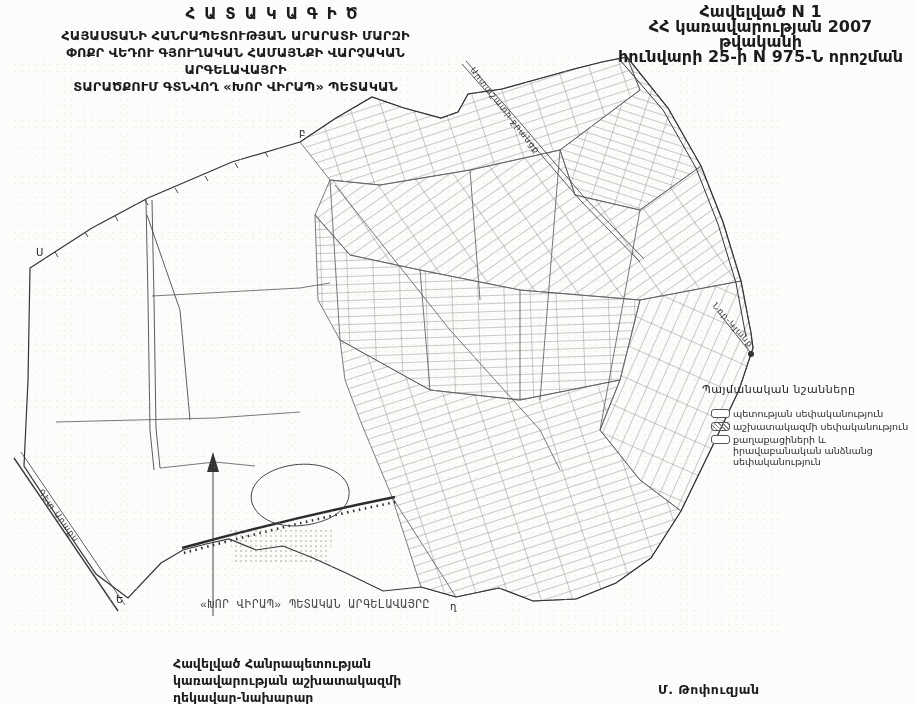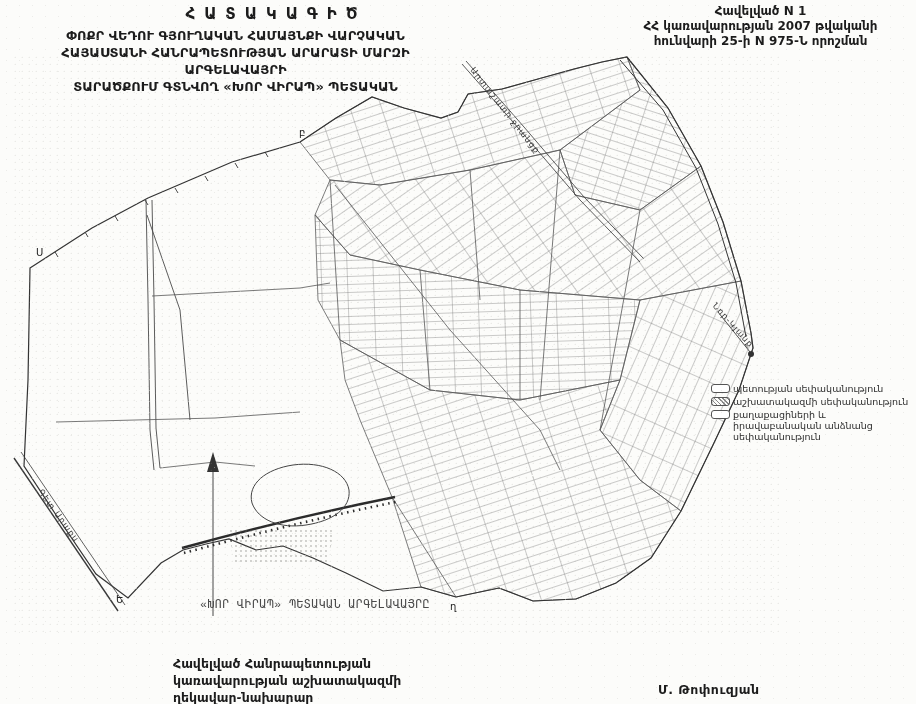--- a/index.html
+++ b/index.html
@@ -18,21 +18,21 @@
   .doc-title{
     left:0;top:5px;width:480px;text-align:center;
     font-size:15px;font-weight:bold;letter-spacing:9px;padding-left:36px;
   }
   .doc-subtitle{
     left:8px;top:27px;width:455px;text-align:center;
     font-size:13px;font-weight:bold;line-height:17px;
   }
   .annex{
     left:608px;top:4px;width:305px;text-align:center;
-    font-size:12px;font-weight:bold;line-height:15px;
+    font-size:16px;font-weight:bold;line-height:15px;
   }
   .legend{
     left:684px;top:383px;width:228px;
     font-size:9.5px;color:#2c2c2c;
   }
   .legend .legend-title{
     font-size:11px;margin:0 0 12px 18px;letter-spacing:.5px;color:#222;
   }
   .legend .item{display:flex;align-items:flex-start;margin-bottom:2px;line-height:11px;margin-left:27px;}
   .legend .swatch{
@@ -170,33 +170,34 @@
 
   <text class="pt-letter" x="36" y="256">Ս</text>
   <text class="pt-letter" x="299" y="136">բ</text>
   <text class="pt-letter" x="116" y="603">Ե</text>
   <text class="pt-letter" x="450" y="610">ղ</text>
 </svg>
 
 <div class="abs doc-title">ՀԱՏԱԿԱԳԻԾ</div>
 
 <div class="abs doc-subtitle">
+  <div>ՀԱՅԱՍՏԱՆԻ ՀԱՆՐԱՊԵՏՈՒԹՅԱՆ ԱՐԱՐԱՏԻ ՄԱՐԶԻ</div>
   <div>ՓՈՔՐ ՎԵԴՈՒ ԳՅՈՒՂԱԿԱՆ ՀԱՄԱՅՆՔԻ ՎԱՐՉԱԿԱՆ</div>
-  <div>ՀԱՅԱՍՏԱՆԻ ՀԱՆՐԱՊԵՏՈՒԹՅԱՆ ԱՐԱՐԱՏԻ ՄԱՐԶԻ</div>
   <div>ԱՐԳԵԼԱՎԱՅՐԻ</div>
   <div>ՏԱՐԱԾՔՈՒՄ ԳՏՆՎՈՂ «ԽՈՐ ՎԻՐԱՊ» ՊԵՏԱԿԱՆ</div>
 </div>
 
 <div class="abs annex">
   <div>Հավելված N 1</div>
   <div>ՀՀ կառավարության 2007 թվականի</div>
   <div>հունվարի 25-ի N 975-Ն որոշման</div>
 </div>
 
 <div class="abs legend">
+  <div class="legend-title">Պայմանական նշանները</div>
   <div class="item">
     <span class="swatch"></span>
     <span>պետության սեփականություն</span>
   </div>
   <div class="item">
     <span class="swatch hatched"></span>
     <span>աշխատակազմի սեփականություն</span>
   </div>
   <div class="item">
     <span class="swatch"></span>

